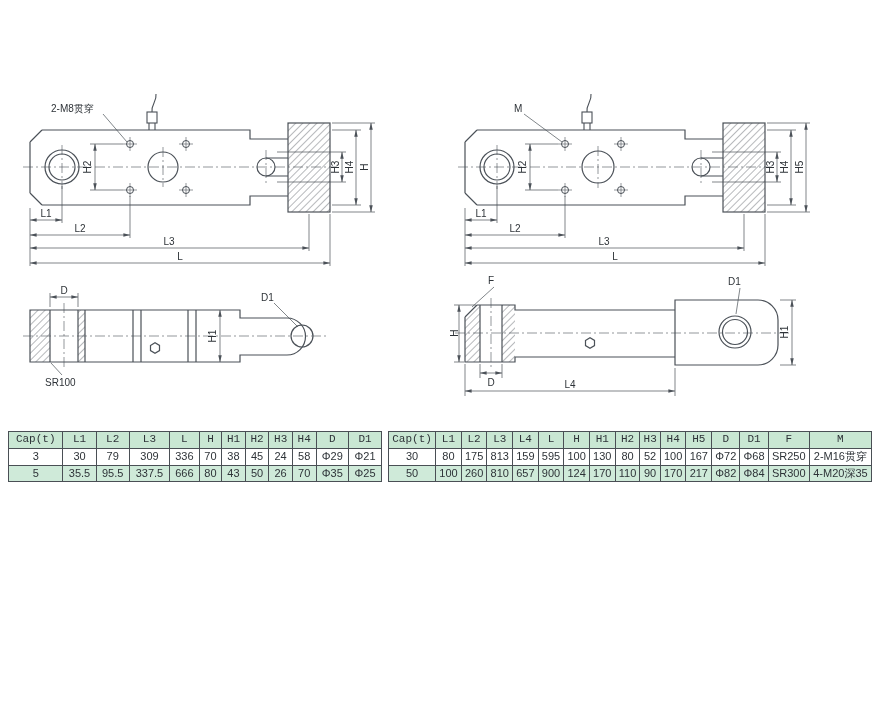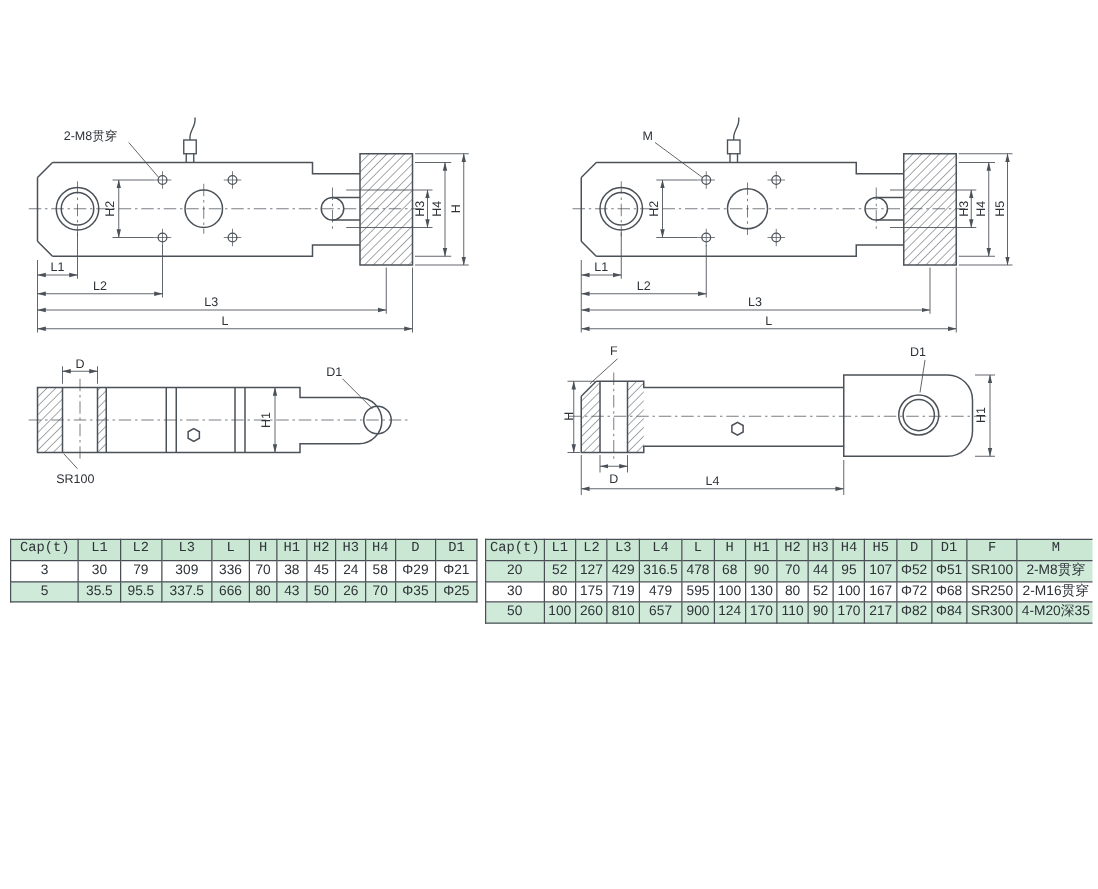--- a/index.html
+++ b/index.html
@@ -295,44 +295,26 @@
           <th>H3</th>
           <th>H4</th>
           <th>H5</th>
           <th>D</th>
           <th>D1</th>
           <th>F</th>
           <th>M</th>
         </tr>
       </thead>
       <tbody>
-        <tr class="alt">
-          <td>20</td>
-          <td>52</td>
-          <td>127</td>
-          <td>429</td>
-          <td>316.5</td>
-          <td>478</td>
-          <td>68</td>
-          <td>90</td>
-          <td>70</td>
-          <td>44</td>
-          <td>95</td>
-          <td>107</td>
-          <td>Φ52</td>
-          <td>Φ51</td>
-          <td>SR100</td>
-          <td>2-M8贯穿</td>
-        </tr>
         <tr>
           <td>30</td>
           <td>80</td>
           <td>175</td>
-          <td>719</td>
-          <td>479</td>
+          <td>813</td>
+          <td>159</td>
           <td>595</td>
           <td>100</td>
           <td>130</td>
           <td>80</td>
           <td>52</td>
           <td>100</td>
           <td>167</td>
           <td>Φ72</td>
           <td>Φ68</td>
           <td>SR250</td>

